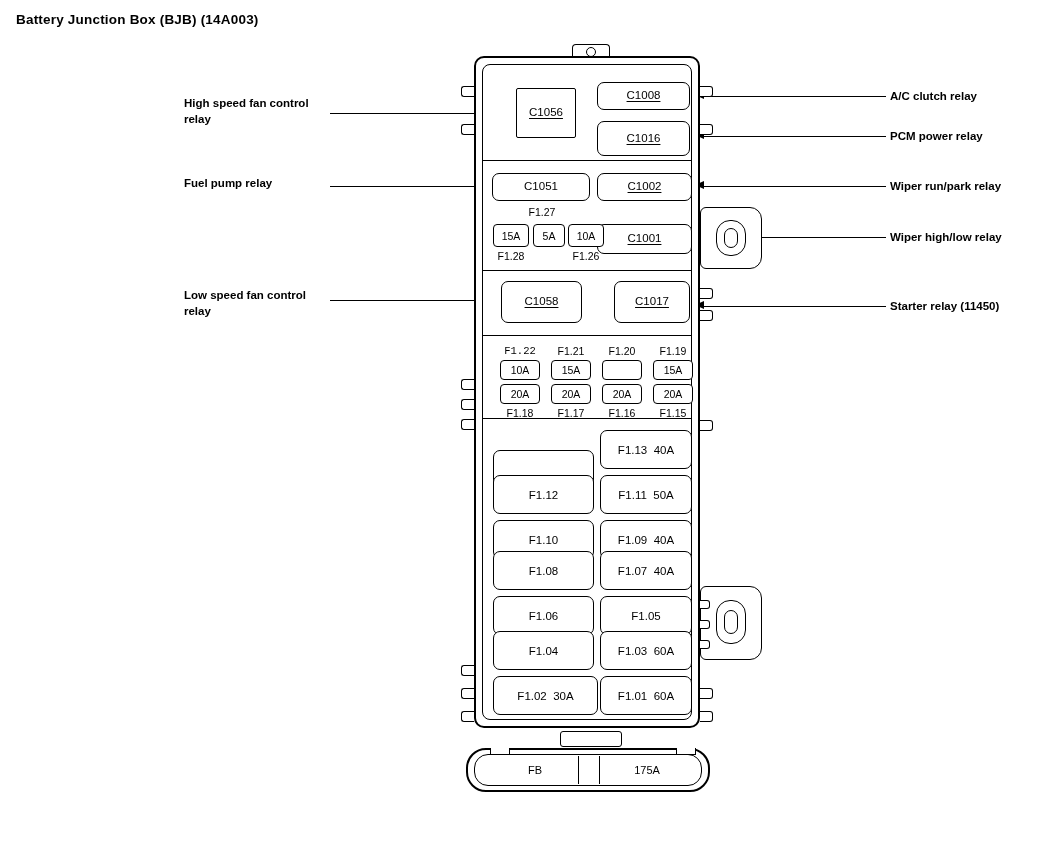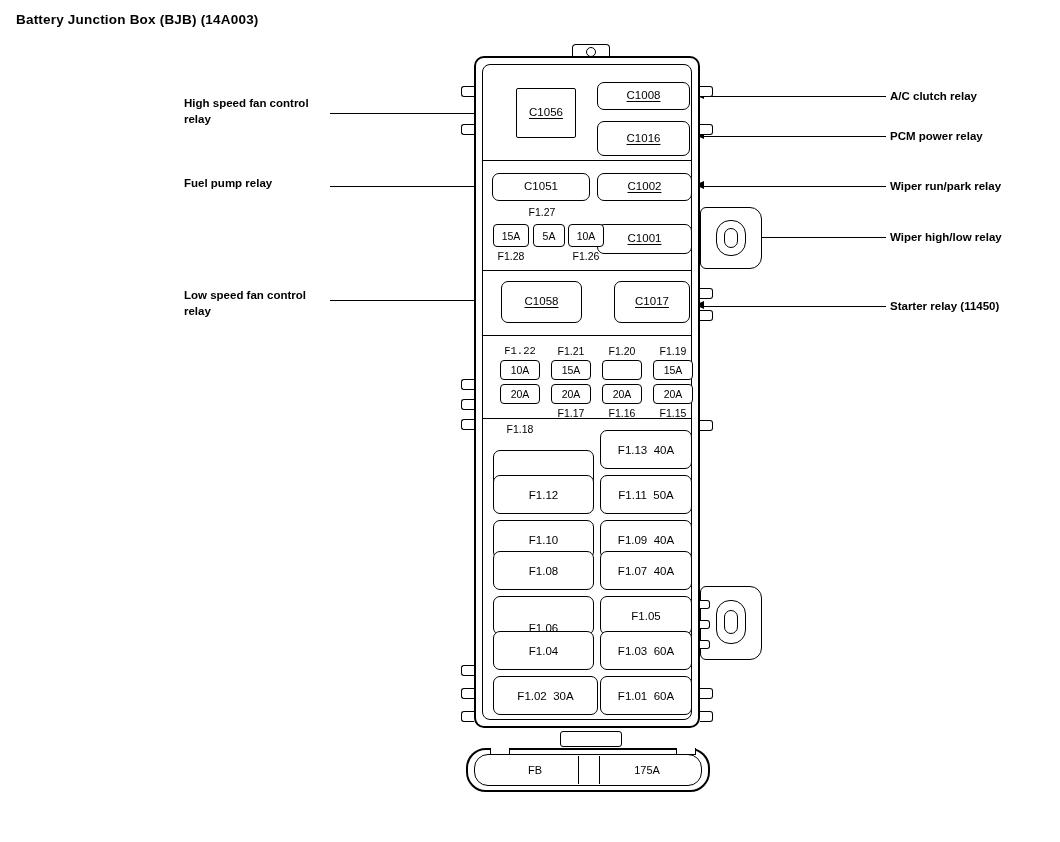--- a/index.html
+++ b/index.html
@@ -375,21 +375,21 @@
 <div class="tinyfuse" style="left:551px; top:384px; width:40px; height:20px;">
   <span>20A</span>
 </div>
 <div class="tinyfuse" style="left:602px; top:384px; width:40px; height:20px;">
   <span>20A</span>
 </div>
 <div class="tinyfuse" style="left:653px; top:384px; width:40px; height:20px;">
   <span>20A</span>
 </div>
 
-<div class="ftag" style="left:500px; top:407px; width:40px;margin-top:16px;">F1.18</div>
+<div class="ftag" style="left:500px; top:407px; width:40px;">F1.18</div>
 <div class="ftag" style="left:551px; top:407px; width:40px;">F1.17</div>
 <div class="ftag" style="left:602px; top:407px; width:40px;">F1.16</div>
 <div class="ftag" style="left:653px; top:407px; width:40px;">F1.15</div>
 
 <div class="bigfuse" style="left:493px; top:450px; width:101px; height:39px;align-items:flex-end;">
   <span>F1.14</span>
 </div>
 <div class="bigfuse" style="left:600px; top:430px; width:92px; height:39px;">
   <span>F1.13  40A</span>
 </div>
@@ -408,21 +408,21 @@
   <span>F1.09  40A</span>
 </div>
 
 <div class="bigfuse" style="left:493px; top:551px; width:101px; height:39px; top:551px;">
   <span>F1.08</span>
 </div>
 <div class="bigfuse" style="left:600px; top:551px; width:92px; height:39px;">
   <span>F1.07  40A</span>
 </div>
 
-<div class="bigfuse" style="left:493px; top:596px; width:101px; height:39px;align-items:flex-end;">
+<div class="bigfuse" style="left:493px; top:596px; width:101px; height:39px;">
   <span>F1.06</span>
 </div>
 <div class="bigfuse" style="left:600px; top:596px; width:92px; height:39px;">
   <span>F1.05</span>
 </div>
 
 <div class="bigfuse" style="left:493px; top:631px; width:101px; height:39px;">
   <span>F1.04</span>
 </div>
 <div class="bigfuse" style="left:600px; top:631px; width:92px; height:39px;">

